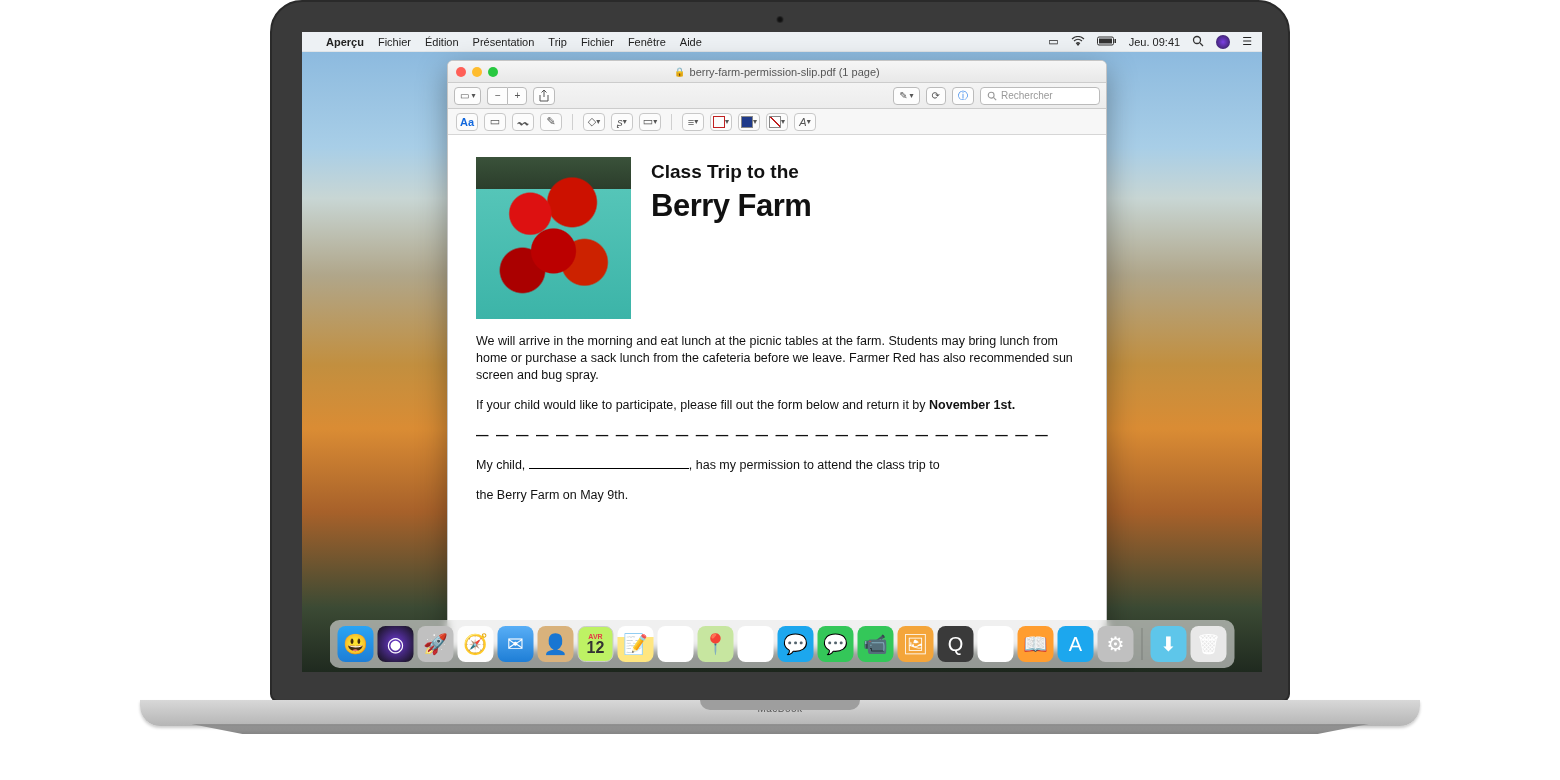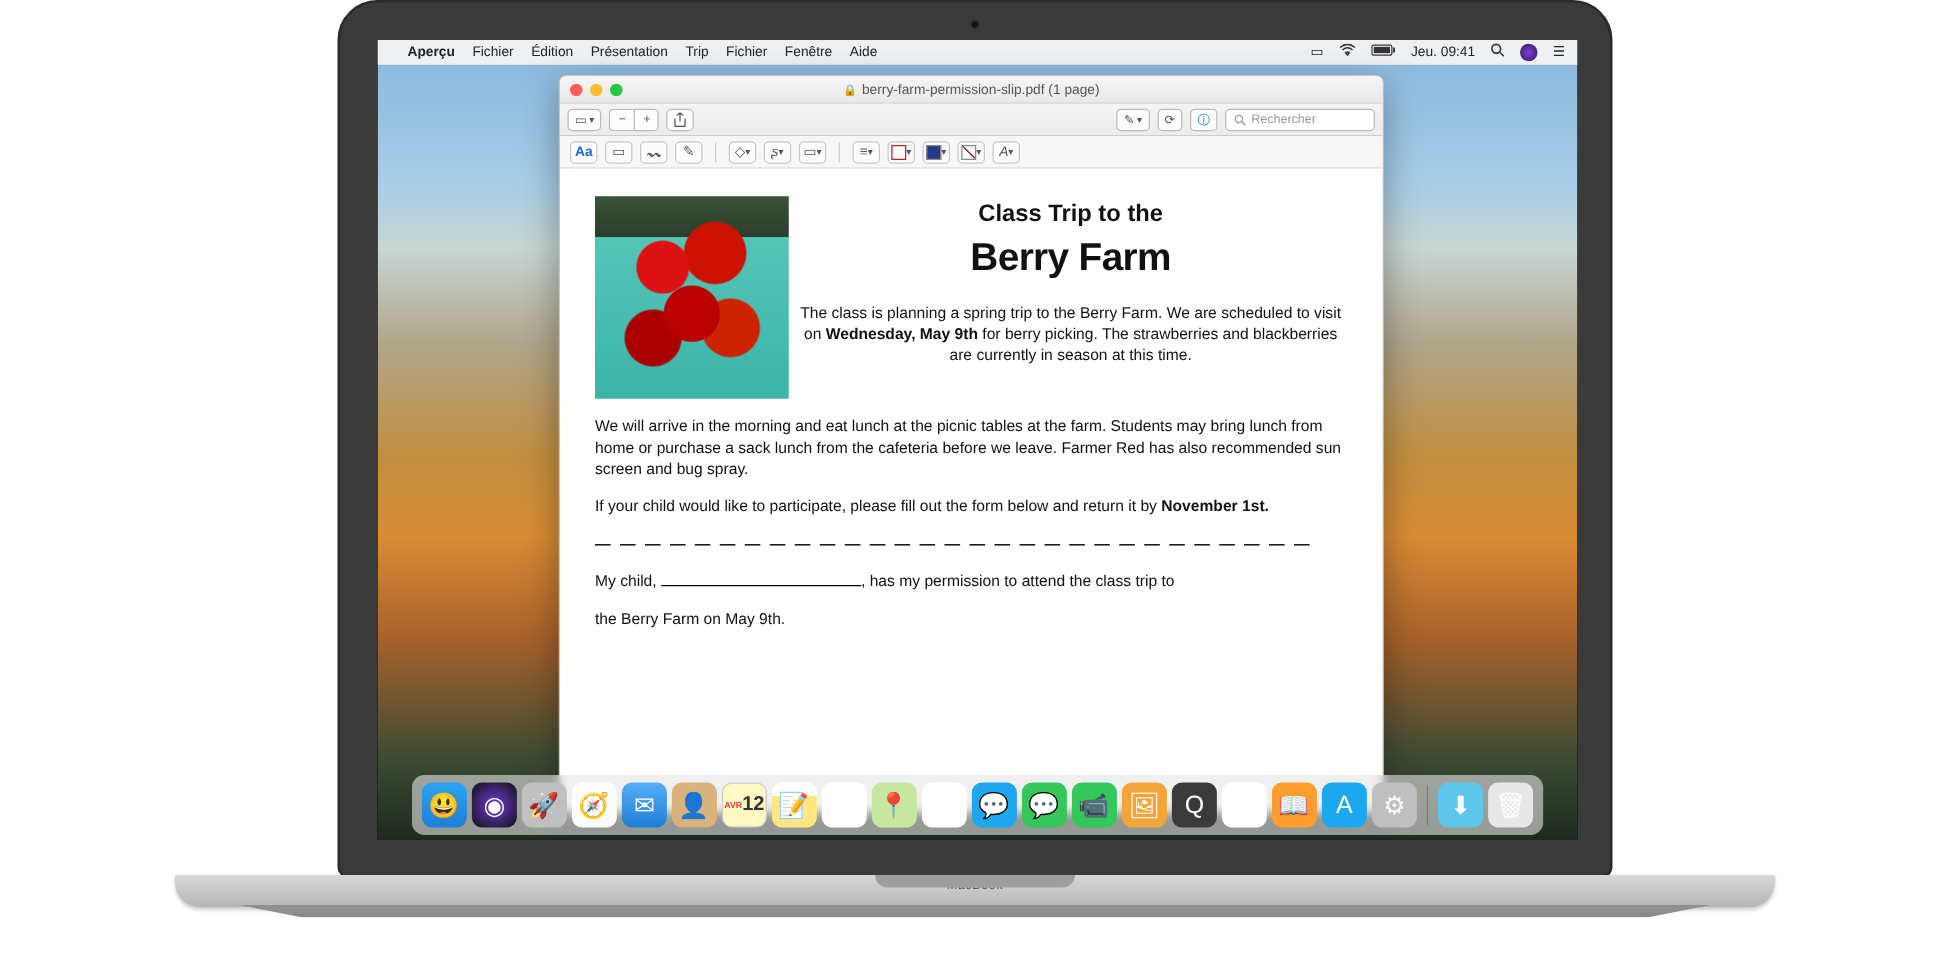--- a/index.html
+++ b/index.html
@@ -249,21 +249,21 @@
     flex: 1;
     overflow: hidden;
     padding: 22px 28px;
     background: #fff;
   }
   .doc {
     font-size: 12.5px;
     color: #111;
     line-height: 1.35;
   }
-  .doc-header { display: flex; gap: 4px; margin-bottom: 14px; text-align: center; }
+  .doc-header { display: flex; gap: 20px; margin-bottom: 14px; }
   .berry-img {
     width: 155px; height: 162px;
     background:
       radial-gradient(circle at 35% 35%, #d11 14%, transparent 15%),
       radial-gradient(circle at 62% 28%, #c10 16%, transparent 17%),
       radial-gradient(circle at 50% 58%, #b00 18%, transparent 19%),
       radial-gradient(circle at 30% 70%, #a00 14%, transparent 15%),
       radial-gradient(circle at 70% 65%, #c20 15%, transparent 16%),
       linear-gradient(180deg, #3a523a 0%, #2b3d2b 20%, #55c5b8 20%, #3cb4a8 100%);
     flex-shrink: 0;
@@ -405,23 +405,20 @@
             </div>
         </div>
 
         <div class="doc-viewport">
           <div class="doc">
             <div class="doc-header">
               <div class="berry-img"></div>
               <div>
                 <div class="doc-title1">Class Trip to the</div>
                 <div class="doc-title2">Berry Farm</div>
-                <p>
-                  <span>The class is planning a spring trip to the Berry Farm. We are scheduled to visit on </span><b>Wednesday, May 9th</b><span> for berry picking. The strawberries and blackberries are currently in season at this time.</span>
-                </p>
               </div>
             </div>
             <p>We will arrive in the morning and eat lunch at the picnic tables at the farm. Students may bring lunch from home or purchase a sack lunch from the cafeteria before we leave. Farmer Red has also recommended sun screen and bug spray.</p>
             <p>
               <span>If your child would like to participate, please fill out the form below and return it by </span><b>November 1st.</b>
             </p>
             <div class="dashes">— — — — — — — — — — — — — — — — — — — — — — — — — — — — —</div>
             <p>
               <span>My child, </span><span class="underline-field"></span><span>, has my permission to attend the class trip to</span>
             </p>
@@ -430,21 +427,21 @@
         </div>
       </div>
 
       <div class="dock" id="dock">
           <div class="dock-item" style="background: linear-gradient(rgb(42, 164, 244), rgb(30, 126, 214));">😃</div>
           <div class="dock-item" style="background: radial-gradient(circle, rgb(110, 58, 214), rgb(17, 17, 17));">◉</div>
           <div class="dock-item" style="background: rgb(192, 192, 192);">🚀</div>
           <div class="dock-item" style="background: rgb(253, 253, 253);">🧭</div>
           <div class="dock-item" style="background: linear-gradient(rgb(88, 174, 246), rgb(30, 126, 214));">✉</div>
           <div class="dock-item" style="background: rgb(217, 178, 124);">👤</div>
-          <div class="dock-item" style="background: #fef9c3; color: rgb(230, 57, 70); font-weight: 700; font-size: 15px; border: 1px solid rgb(204, 204, 204); flex-direction: row;">
+          <div class="dock-item" style="background: #bef264; color: rgb(230, 57, 70); font-weight: 700; font-size: 15px; border: 1px solid rgb(204, 204, 204); flex-direction: column;">
             <div style="font-size:7px;color:#e63946;line-height:1">AVR</div>
             <div style="font-size:16px;color:#333;font-weight:700;line-height:1">12</div>
           </div>
           <div class="dock-item" style="background: linear-gradient(rgb(255, 255, 255) 30%, rgb(255, 230, 128) 30%);">📝</div>
           <div class="dock-item" style="background: rgb(255, 255, 255);">☑</div>
           <div class="dock-item" style="background: rgb(199, 230, 160);">📍</div>
           <div class="dock-item" style="background: rgb(255, 255, 255);">❀</div>
           <div class="dock-item" style="background: rgb(28, 167, 238);">💬</div>
           <div class="dock-item" style="background: rgb(52, 199, 89);">💬</div>
           <div class="dock-item" style="background: rgb(52, 199, 89);">📹</div>

